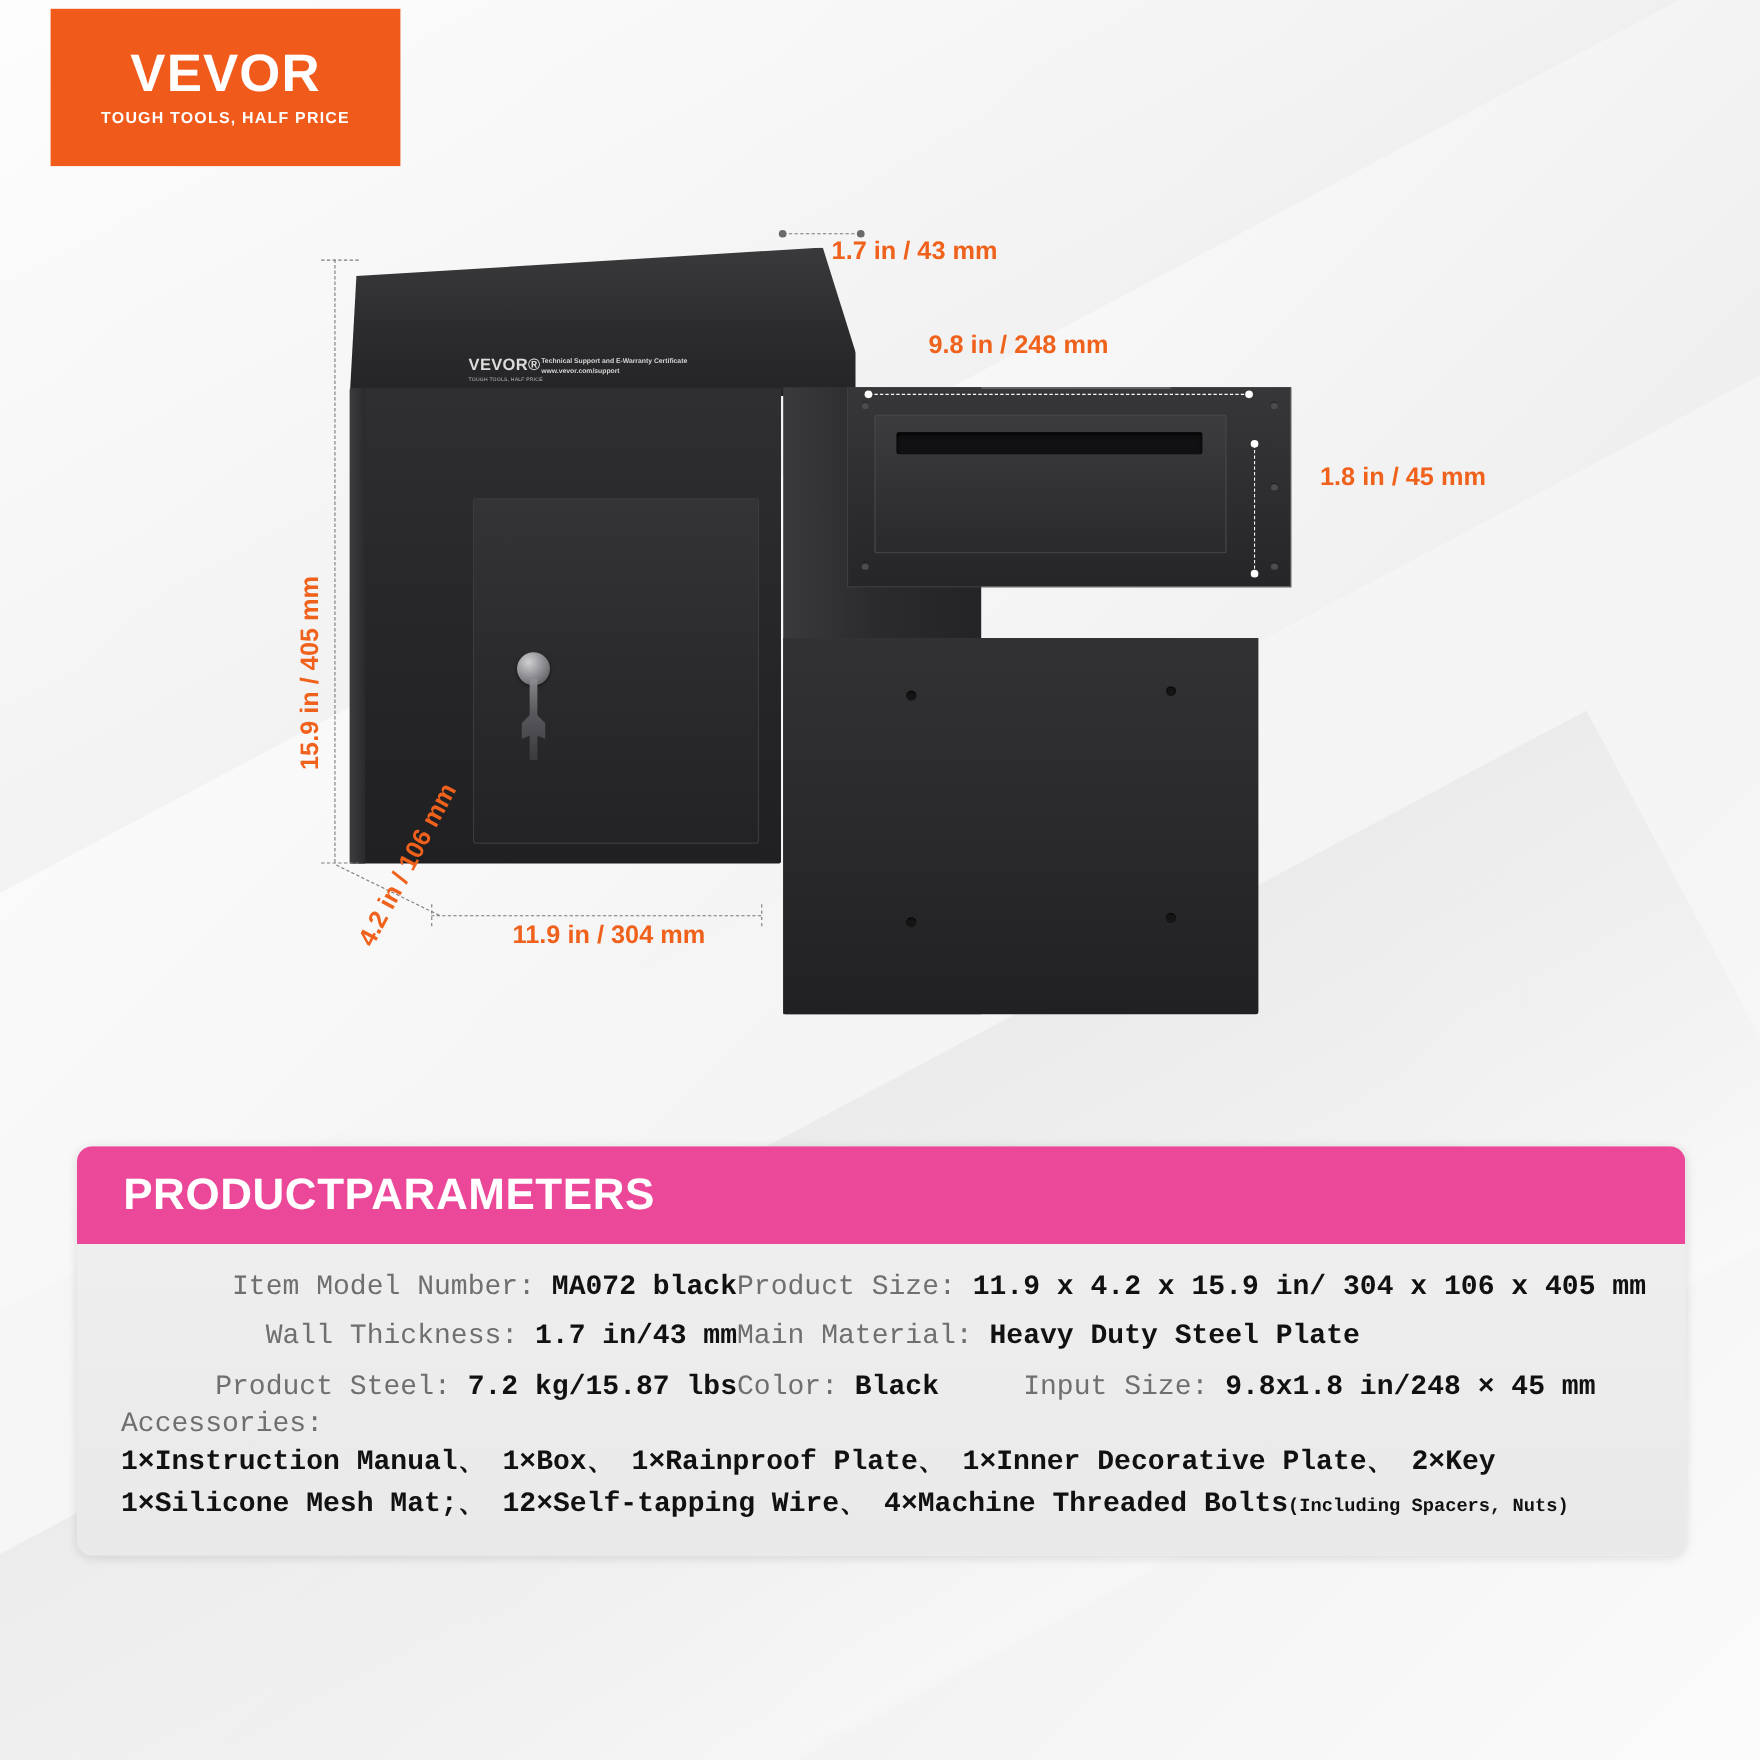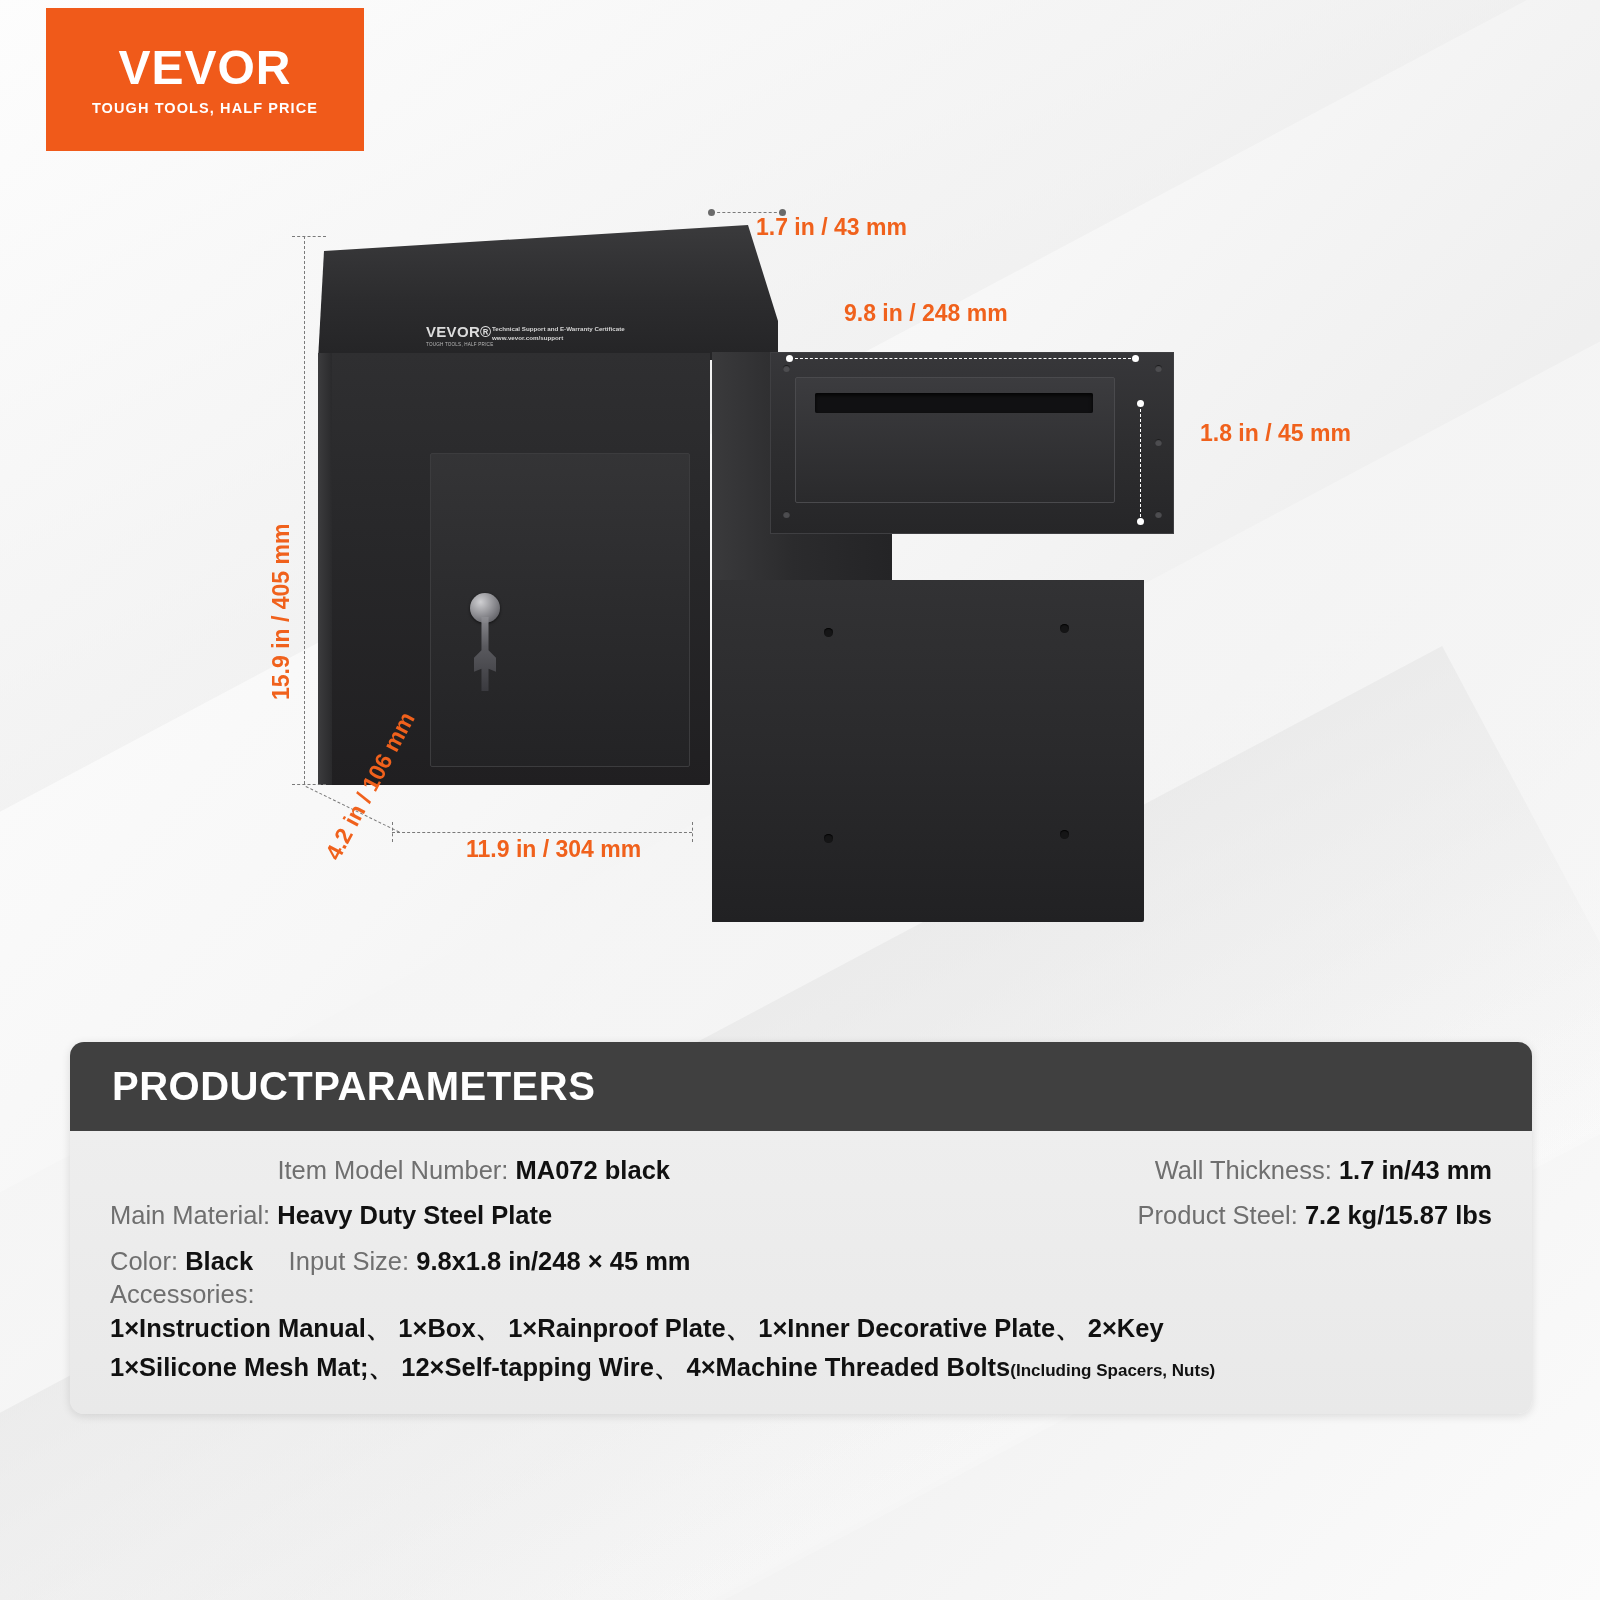--- a/index.html
+++ b/index.html
@@ -253,30 +253,31 @@
   
   .params {
     position: absolute;
     left: 70px; top: 1042px;
     width: 1462px;
     border-radius: 14px;
     overflow: hidden;
     box-shadow: 0 2px 10px rgba(0,0,0,0.12);
   }
   .params .head {
-    background: #404040;
+    background: #ec4899;
     color: #ffffff;
     font-size: 40px;
     font-weight: bold;
     letter-spacing: 0.5px;
     padding: 22px 0 22px 42px;
   }
   .params .bodybox {
     background: linear-gradient(180deg, #eeeeee 0%, #e9e9e9 100%);
     padding: 20px 40px 26px 40px;
+    font-family: Liberation Mono, monospace;
   }
   .rowgrid {
     display: grid;
     grid-template-columns: 560px 1fr;
     row-gap: 7px;
   }
   .cell {
     font-size: 25.5px;
     line-height: 1.5;
     color: #1b1b1b;
@@ -390,20 +391,24 @@
 <div class="params">
   <div class="head">PRODUCTPARAMETERS</div>
   <div class="bodybox">
 
     <div class="rowgrid">
 
       <div class="cell right-align">
         <span class="lab">Item Model Number:</span>
         <span class="val">MA072 black</span>
       </div>
+      <div class="cell">
+        <span class="lab">Product Size:</span>
+        <span class="val">11.9 x 4.2 x 15.9 in/ 304 x 106 x 405 mm</span>
+      </div>
 
       <div class="cell right-align">
         <span class="lab">Wall Thickness:</span>
         <span class="val">1.7 in/43 mm</span>
       </div>
       <div class="cell">
         <span class="lab">Main Material:</span>
         <span class="val">Heavy Duty Steel Plate</span>
       </div>
 

